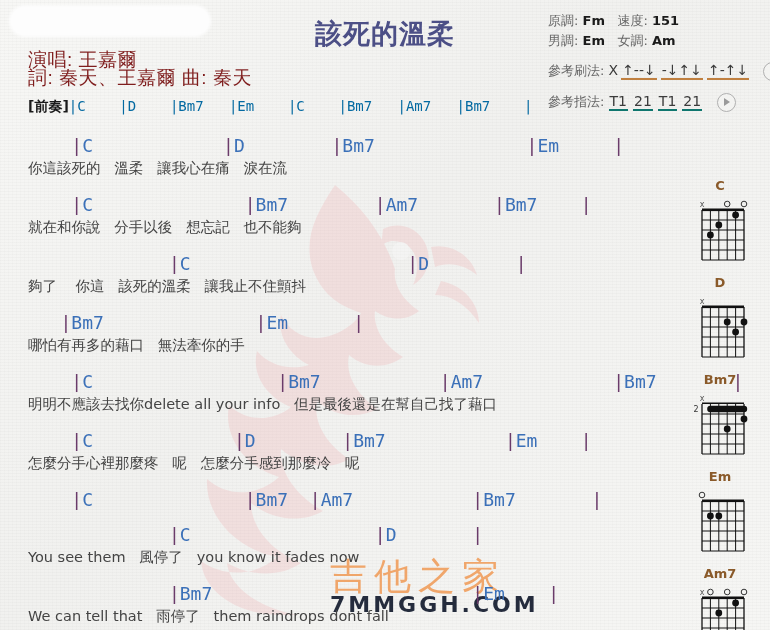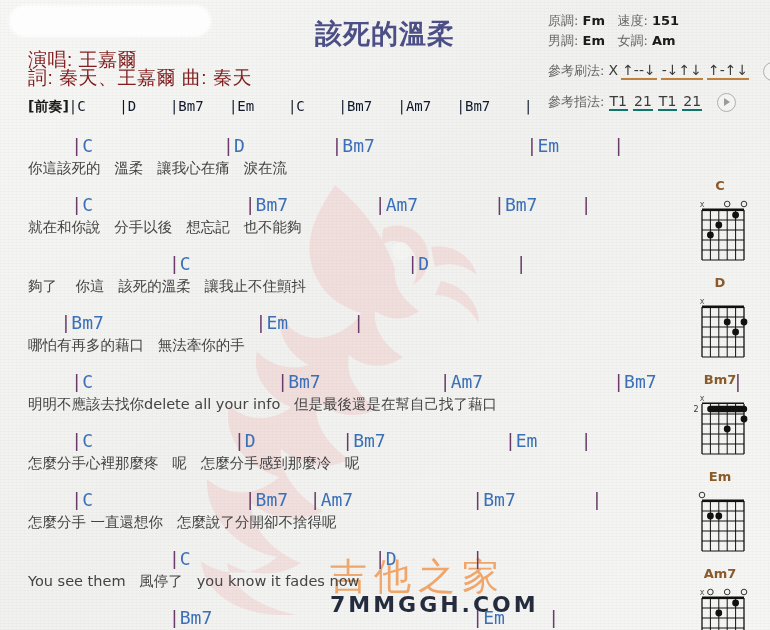--- a/index.html
+++ b/index.html
@@ -180,21 +180,21 @@
     top: 98px;
     font-size: 14px;
     white-space: pre;
     font-family: "DejaVu Sans Mono", monospace;
   }
   #intro-label {
     color: #1a1a1a;
     font-weight: bold;
     font-family: "DejaVu Sans", sans-serif;
   }
-  .intro-chord { color: #0f172a; }
+  .intro-chord { color: #0369a1; }
   .bar { color: #6a3b6a; }
 
   
   #lyric-body {
     position: absolute;
     left: 28px;
     top: 135px;
     width: 640px;
   }
   .stanza { margin-bottom: 14px; }
@@ -334,21 +334,20 @@
       <div class="stanza">
         <div class="chord-row">    <span class="bar">|</span>C                 <span class="bar">|</span>Bm7           <span class="bar">|</span>Am7            <span class="bar">|</span>Bm7       <span class="bar">|</span></div>
         <div class="lyric-row">明明不應該去找你delete all your info   但是最後還是在幫自己找了藉口</div>
       </div>
       <div class="stanza">
         <div class="chord-row">    <span class="bar">|</span>C             <span class="bar">|</span>D        <span class="bar">|</span>Bm7           <span class="bar">|</span>Em    <span class="bar">|</span></div>
         <div class="lyric-row">怎麼分手心裡那麼疼   呢   怎麼分手感到那麼冷   呢</div>
       </div>
       <div class="stanza">
         <div class="chord-row">    <span class="bar">|</span>C              <span class="bar">|</span>Bm7  <span class="bar">|</span>Am7           <span class="bar">|</span>Bm7       <span class="bar">|</span></div>
-        <div class="lyric-row">怎麼分手 一直還想你   怎麼說了分開卻不捨得呢</div>
       </div>
       <div class="stanza">
         <div class="chord-row">             <span class="bar">|</span>C                 <span class="bar">|</span>D       <span class="bar">|</span></div>
         <div class="lyric-row">You see them   風停了   you know it fades now</div>
       </div>
       <div class="stanza">
         <div class="chord-row">             <span class="bar">|</span>Bm7                        <span class="bar">|</span>Em    <span class="bar">|</span></div>
         <div class="lyric-row">We can tell that   雨停了   them raindrops dont fall</div>
       </div>
     </div>

